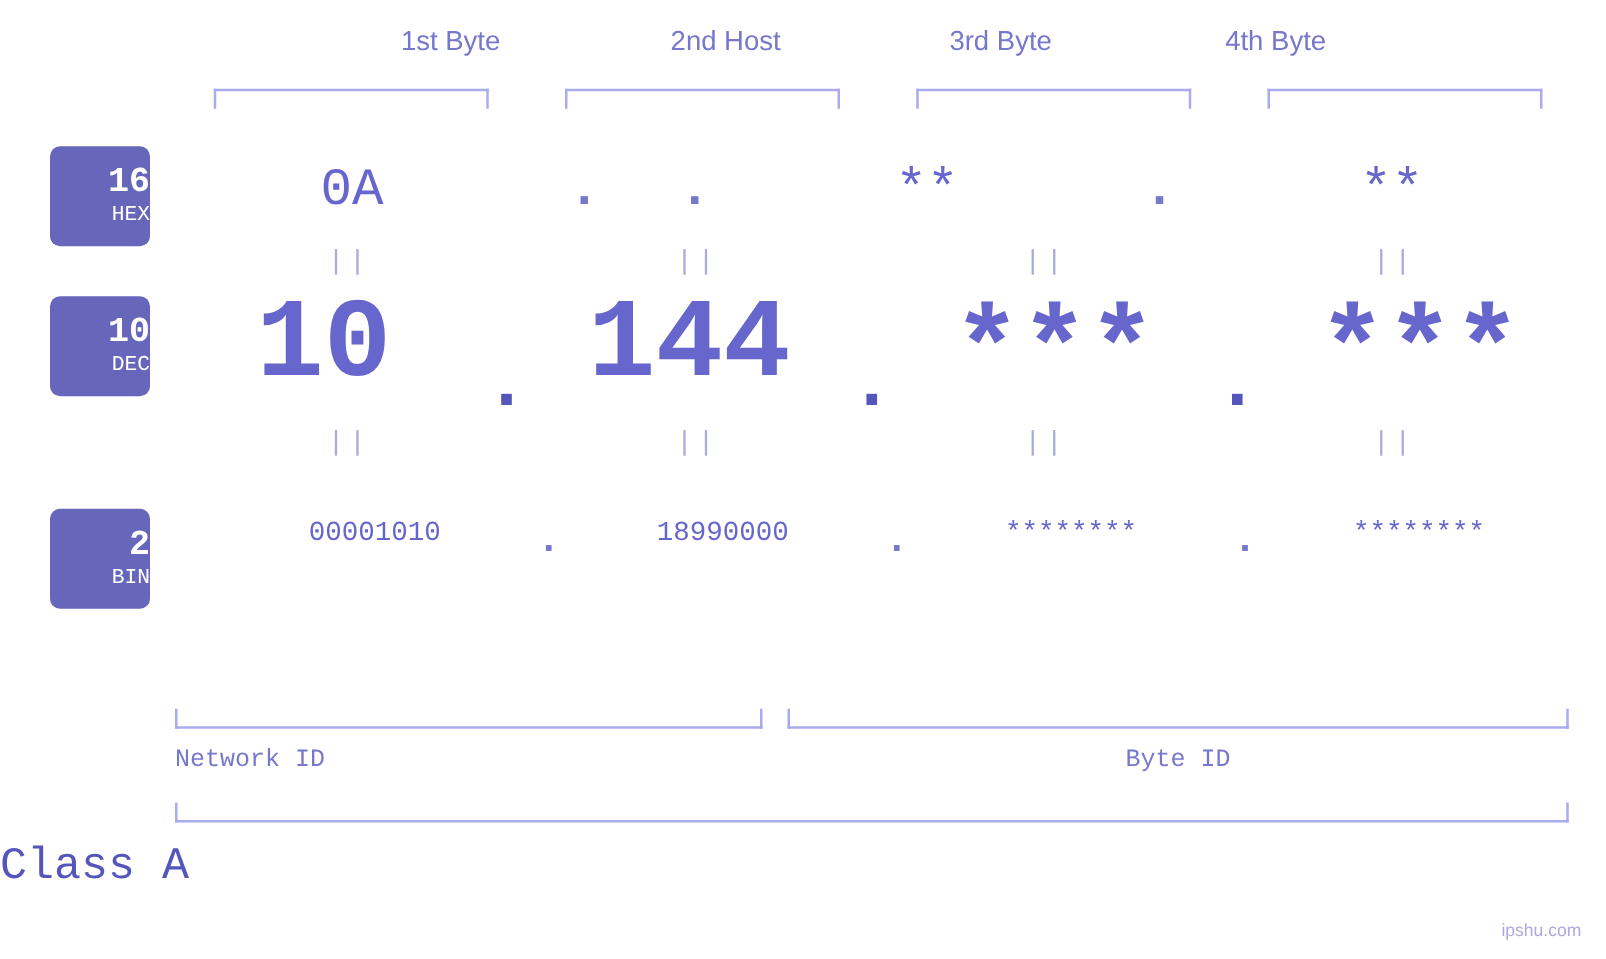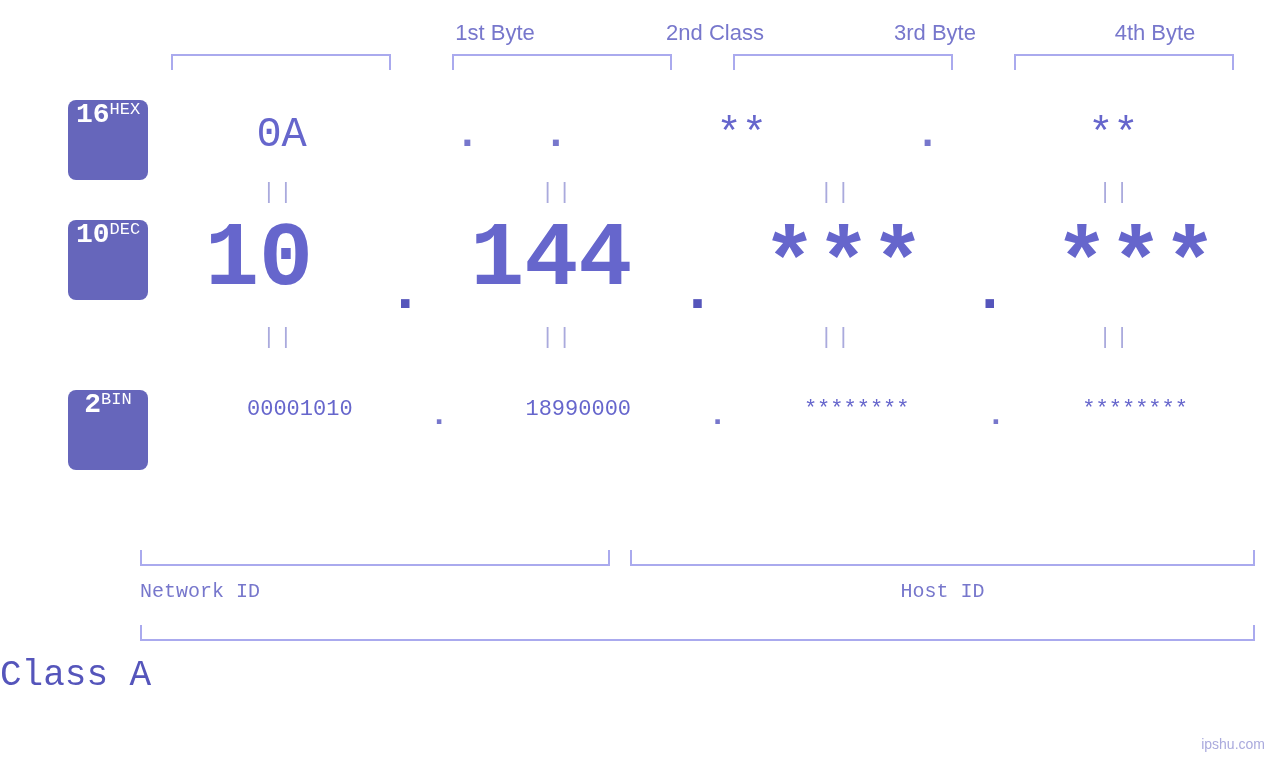--- a/index.html
+++ b/index.html
@@ -22,22 +22,22 @@
       align-items: center;
       padding-top: 20px;
     }
 
     
     .byte-headers {
       display: flex;
       width: 100%;
       padding-left: 116px;
       padding-right: 20px;
-      justify-content: flex-end;
-      margin-bottom: 8px;
+      justify-content: center;
+      margin-bottom: 25px;
     }
 
     .byte-label {
       color: #7777cc;
       font-size: 22px;
       font-family: Arial, sans-serif;
       width: 220px;
       text-align: center;
       font-weight: normal;
     }
@@ -59,28 +59,27 @@
       border-left: 2px solid #aaaaee;
       border-right: 2px solid #aaaaee;
     }
 
     
     .badge {
       background: #6666bb;
       color: white;
       border-radius: 8px;
       display: flex;
-      flex-direction: row;
-      align-items: flex-start;
+      flex-direction: column;
+      align-items: flex-end;
       justify-content: center;
       width: 80px;
       height: 80px;
       position: absolute;
       left: 40px;
-      margin-left: 28px;
     }
 
     .badge-num {
       font-size: 28px;
       font-weight: bold;
       line-height: 1.1;
     }
 
     .badge-label {
       font-size: 17px;
@@ -296,21 +295,21 @@
       font-size: 22px;
     }
   </style>
 </head>
 <body>
 
 <div class="main-container">
 
   <div class="byte-headers">
     <div class="byte-label">1st Byte</div>
-    <div class="byte-label">2nd Class</div>
+    <div class="byte-label">2nd Host</div>
     <div class="byte-label">3rd Byte</div>
     <div class="byte-label">4th Byte</div>
   </div>
 
   <div class="brackets-row">
     <div class="bracket"></div>
     <div class="bracket"></div>
     <div class="bracket"></div>
     <div class="bracket"></div>
   </div>
@@ -405,21 +404,21 @@
 
     <div class="bottom-brackets">
       <div class="bracket-bottom-network"></div>
       <div style="width: 20px;"></div>
       <div class="bracket-bottom-host"></div>
     </div>
 
     <div class="bottom-labels">
       <div class="net-id-label">Network ID</div>
       <div style="width: 20px;"></div>
-      <div class="host-id-label">Host ID</div>
+      <div class="host-id-label">Byte ID</div>
     </div>
 
     <div class="bottom-main-bracket"></div>
 
     <div class="class-label">Class A</div>
 
   </div>
 
   <div class="watermark">ipshu.com</div>
 

